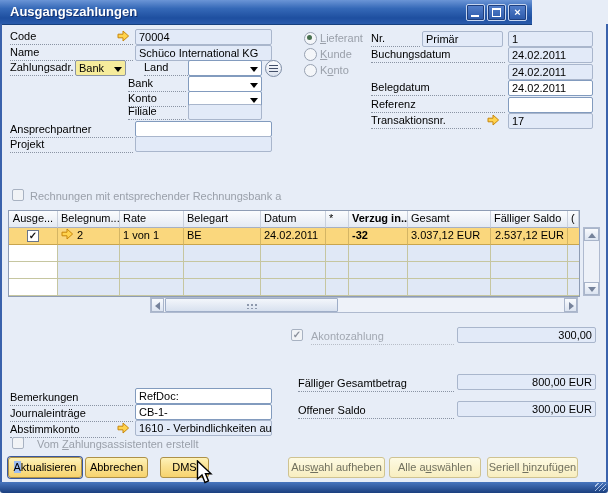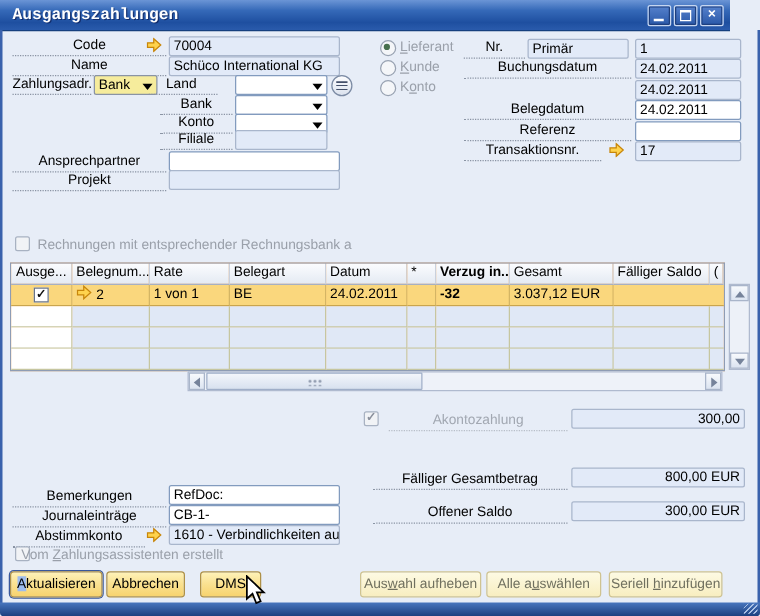--- a/index.html
+++ b/index.html
@@ -1,38 +1,38 @@
 <!DOCTYPE html>
 <html><head>
 <meta charset="utf-8">
 <style>
   html,body{margin:0;padding:0;background:#fff;}
   .window{position:relative;width:608px;height:493px;font-family:"Liberation Sans",sans-serif;
           background:#E7EDF7;overflow:hidden;}
   
-  .titlebar{position:absolute;left:0;top:0;width:584px;height:24px;
+  .titlebar{position:absolute;left:0;top:0;width:532px;height:24px;
     background:linear-gradient(180deg,#6B95D6 0%,#3569B8 35%,#1E4FA0 75%,#2A5BAC 100%);
-    border-bottom:1px solid #16407E;font-family:Liberation Mono, monospace;}
+    border-bottom:1px solid #16407E;}
   .title{position:absolute;left:10px;top:4px;font-size:13px;font-weight:bold;color:#fff;
     text-shadow:1px 1px 0 rgba(0,0,40,.45);white-space:nowrap;}
   .winbtns{position:absolute;right:5px;top:4px;display:flex;gap:2px;}
   .winbtn{position:relative;width:17px;height:15px;border:1px solid #C6D6F0;border-radius:2px;
     background:linear-gradient(180deg,#5581CC,#2A58A8);box-shadow:inset 0 0 0 1px #1E3F7E;}
   .ico-min{position:absolute;left:4px;bottom:3px;width:8px;height:2px;background:#fff;}
   .ico-max{position:absolute;left:4px;top:3px;width:7px;height:6px;border:1px solid #fff;border-top-width:2px;}
   .ico-close{position:absolute;left:0;top:0;width:100%;text-align:center;font-size:11px;line-height:14px;
     font-weight:bold;color:#fff;}
   .edge{position:absolute;top:24px;width:2px;height:459px;background:#3A62AC;}
   .bottombar{position:absolute;left:0;top:482px;width:608px;height:11px;
     background:linear-gradient(180deg,#4876BE,#1B3F7E);border-radius:0 0 3px 3px;}
   .grip{position:absolute;right:2px;bottom:2px;width:11px;height:8px;
     background:repeating-linear-gradient(135deg,transparent 0 2px,#A9C0E4 2px 3px);}
   
   .lbl{position:absolute;height:14px;font-size:11px;line-height:13px;color:#000;
-    border-bottom:1px dotted #8A94A4;white-space:nowrap;overflow:hidden;text-align:center;}
+    border-bottom:1px dotted #8A94A4;white-space:nowrap;overflow:hidden;}
   .lbl.gray{color:#A2A8B2;border-bottom:none;}
   .fld{position:absolute;height:16px;box-sizing:border-box;background:#E2EAF8;
     border:1px solid #A9B6CC;border-radius:2px;font-size:11px;line-height:14px;
     padding:0 3px;white-space:nowrap;overflow:hidden;color:#000;}
   .fld.white{background:#fff;border-color:#829BBE;}
   .fld.tr{text-align:right;}
   .dd::after{content:"";position:absolute;right:3px;top:6px;width:0;height:0;
     border-left:4px solid transparent;border-right:4px solid transparent;border-top:5px solid #000;}
   .dd.yellow{background:#F6EC9C;border-color:#8A94A4;}
   .circle-btn{position:absolute;width:15px;height:15px;border-radius:50%;
@@ -44,21 +44,21 @@
   .radio.sel::after{content:"";position:absolute;left:2px;top:2px;width:5px;height:5px;
     border-radius:50%;background:#47704E;}
   .rlabel{position:absolute;font-size:11px;color:#9AA0AA;white-space:nowrap;}
   .u{text-decoration:underline;}
   .cbx{position:absolute;width:12px;height:12px;box-sizing:border-box;background:#F1F3F6;
     border:1px solid #A8B2C2;border-radius:2px;font-size:10px;line-height:10px;
     text-align:center;color:#8A909C;font-weight:bold;}
   .arrow-link{position:absolute;width:13px;height:12px;}
   
   .grid{position:absolute;left:8px;top:210px;width:572px;box-sizing:border-box;
-    border:1px solid #8E9CB4;background:#fdba74;}
+    border:1px solid #8E9CB4;background:#0ea5e9;}
   .g-row{display:flex;height:17px;}
   .gc{box-sizing:border-box;font-size:11px;line-height:15px;padding:0 3px;
     overflow:hidden;white-space:nowrap;border-right:1px solid #C6C6A0;border-bottom:1px solid #C6C6A0;}
   .g-head .gc{background:linear-gradient(180deg,#FBFCFE,#E4EAF3);border-right:1px solid #C9D0DC;
     border-bottom:1px solid #A6B0C2;}
   .g-sel .gc{background:#FAD77D;border-right-color:#D4B564;border-bottom-color:#C9A54E;}
   .g-empty .gc{background:#E0E8F6;}
   .g-empty .c0{background:#fff;}
   .c0{width:49px;text-align:center;}.c1{width:62px;}.c2{width:64px;}.c3{width:77px;}
   .c4{width:65px;}.c5{width:23px;}.c6{width:59px;font-weight:bold;}.c7{width:83px;text-align:left;}
@@ -136,21 +136,21 @@
       <use href="#linkarrow"></use>
     </svg>
   <div class="fld" style="left:135px;top:29px;width:137px">70004</div>
 
   <div class="lbl" style="left:10px;top:46px;width:123px">Name</div>
   <div class="fld" style="left:135px;top:45px;width:137px">Schüco International KG</div>
 
   <div class="lbl" style="left:10px;top:61px;width:63px">Zahlungsadr.</div>
   <div class="fld dd yellow" style="left:75px;top:60px;width:51px">Bank</div>
 
-  <div class="lbl" style="left:116px;top:61px;width:58px">Land</div>
+  <div class="lbl" style="left:144px;top:61px;width:58px">Land</div>
   <div class="fld dd white" style="left:188px;top:60px;width:74px"></div>
   <div class="circle-btn" style="left:265px;top:60px"></div>
 
   <div class="lbl" style="left:128px;top:77px;width:58px">Bank</div>
   <div class="fld dd white" style="left:188px;top:76px;width:74px"></div>
 
   <div class="lbl" style="left:128px;top:92px;width:58px">Konto</div>
   <div class="fld dd white" style="left:188px;top:91px;width:74px"></div>
 
   <div class="lbl" style="left:128px;top:105px;width:58px">Filiale</div>
@@ -210,20 +210,21 @@
       <div class="gc c0"><span class="cb">✓</span></div>
       <div class="gc c1"><svg class="cell-arrow" width="13" height="12" viewBox="0 0 13 12">
             <use href="#linkarrow"></use>
           </svg><span>2</span></div>
       <div class="gc c2">1 von 1</div>
       <div class="gc c3">BE</div>
       <div class="gc c4">24.02.2011</div>
       <div class="gc c5"></div>
       <div class="gc c6">-32</div>
       <div class="gc c7">3.037,12 EUR</div>
+      <div class="gc c8">2.537,12 EUR</div>
       <div class="gc c9"></div>
     </div>
     <div class="g-row g-empty">
       <div class="gc c0"></div>
         <div class="gc c1"></div>
         <div class="gc c2"></div>
         <div class="gc c3"></div>
         <div class="gc c4"></div>
       <div class="gc c5"></div>
         <div class="gc c6"></div>
@@ -294,21 +295,21 @@
   <div class="lbl" style="left:10px;top:407px;width:123px">Journaleinträge</div>
   <div class="fld white" style="left:135px;top:404px;width:137px">CB-1-</div>
 
   <div class="lbl" style="left:10px;top:423px;width:106px">Abstimmkonto</div>
   <svg class="arrow-link" style="left:117px;top:422px" viewBox="0 0 13 12">
       <use href="#linkarrow"></use>
     </svg>
   <div class="fld" style="left:135px;top:420px;width:137px">1610 - Verbindlichkeiten aus L.</div>
 
   <div class="cbx" style="left:12px;top:437px"></div>
-  <div class="rlabel" style="left:17px;top:438px"><span>Vom </span><span class="u">Z</span><span>ahlungsassistenten erstellt</span></div>
+  <div class="rlabel" style="left:37px;top:438px"><span>Vom </span><span class="u">Z</span><span>ahlungsassistenten erstellt</span></div>
 
   <div class="btn default" style="left:8px;top:457px;width:74px"><span class="hl">A</span><span>ktualisieren</span></div>
   <div class="btn" style="left:85px;top:457px;width:63px">Abbrechen</div>
   <div class="btn" style="left:160px;top:457px;width:49px">DMS</div>
   <div class="btn pale" style="left:288px;top:457px;width:97px"><span>Aus</span><span class="u">w</span><span>ahl aufheben</span></div>
   <div class="btn pale" style="left:389px;top:457px;width:92px"><span>Alle a</span><span class="u">u</span><span>swählen</span></div>
   <div class="btn pale" style="left:487px;top:457px;width:91px"><span>Seriell </span><span class="u">h</span><span>inzufügen</span></div>
 
   <div class="bottombar">
       <span class="grip"></span>

